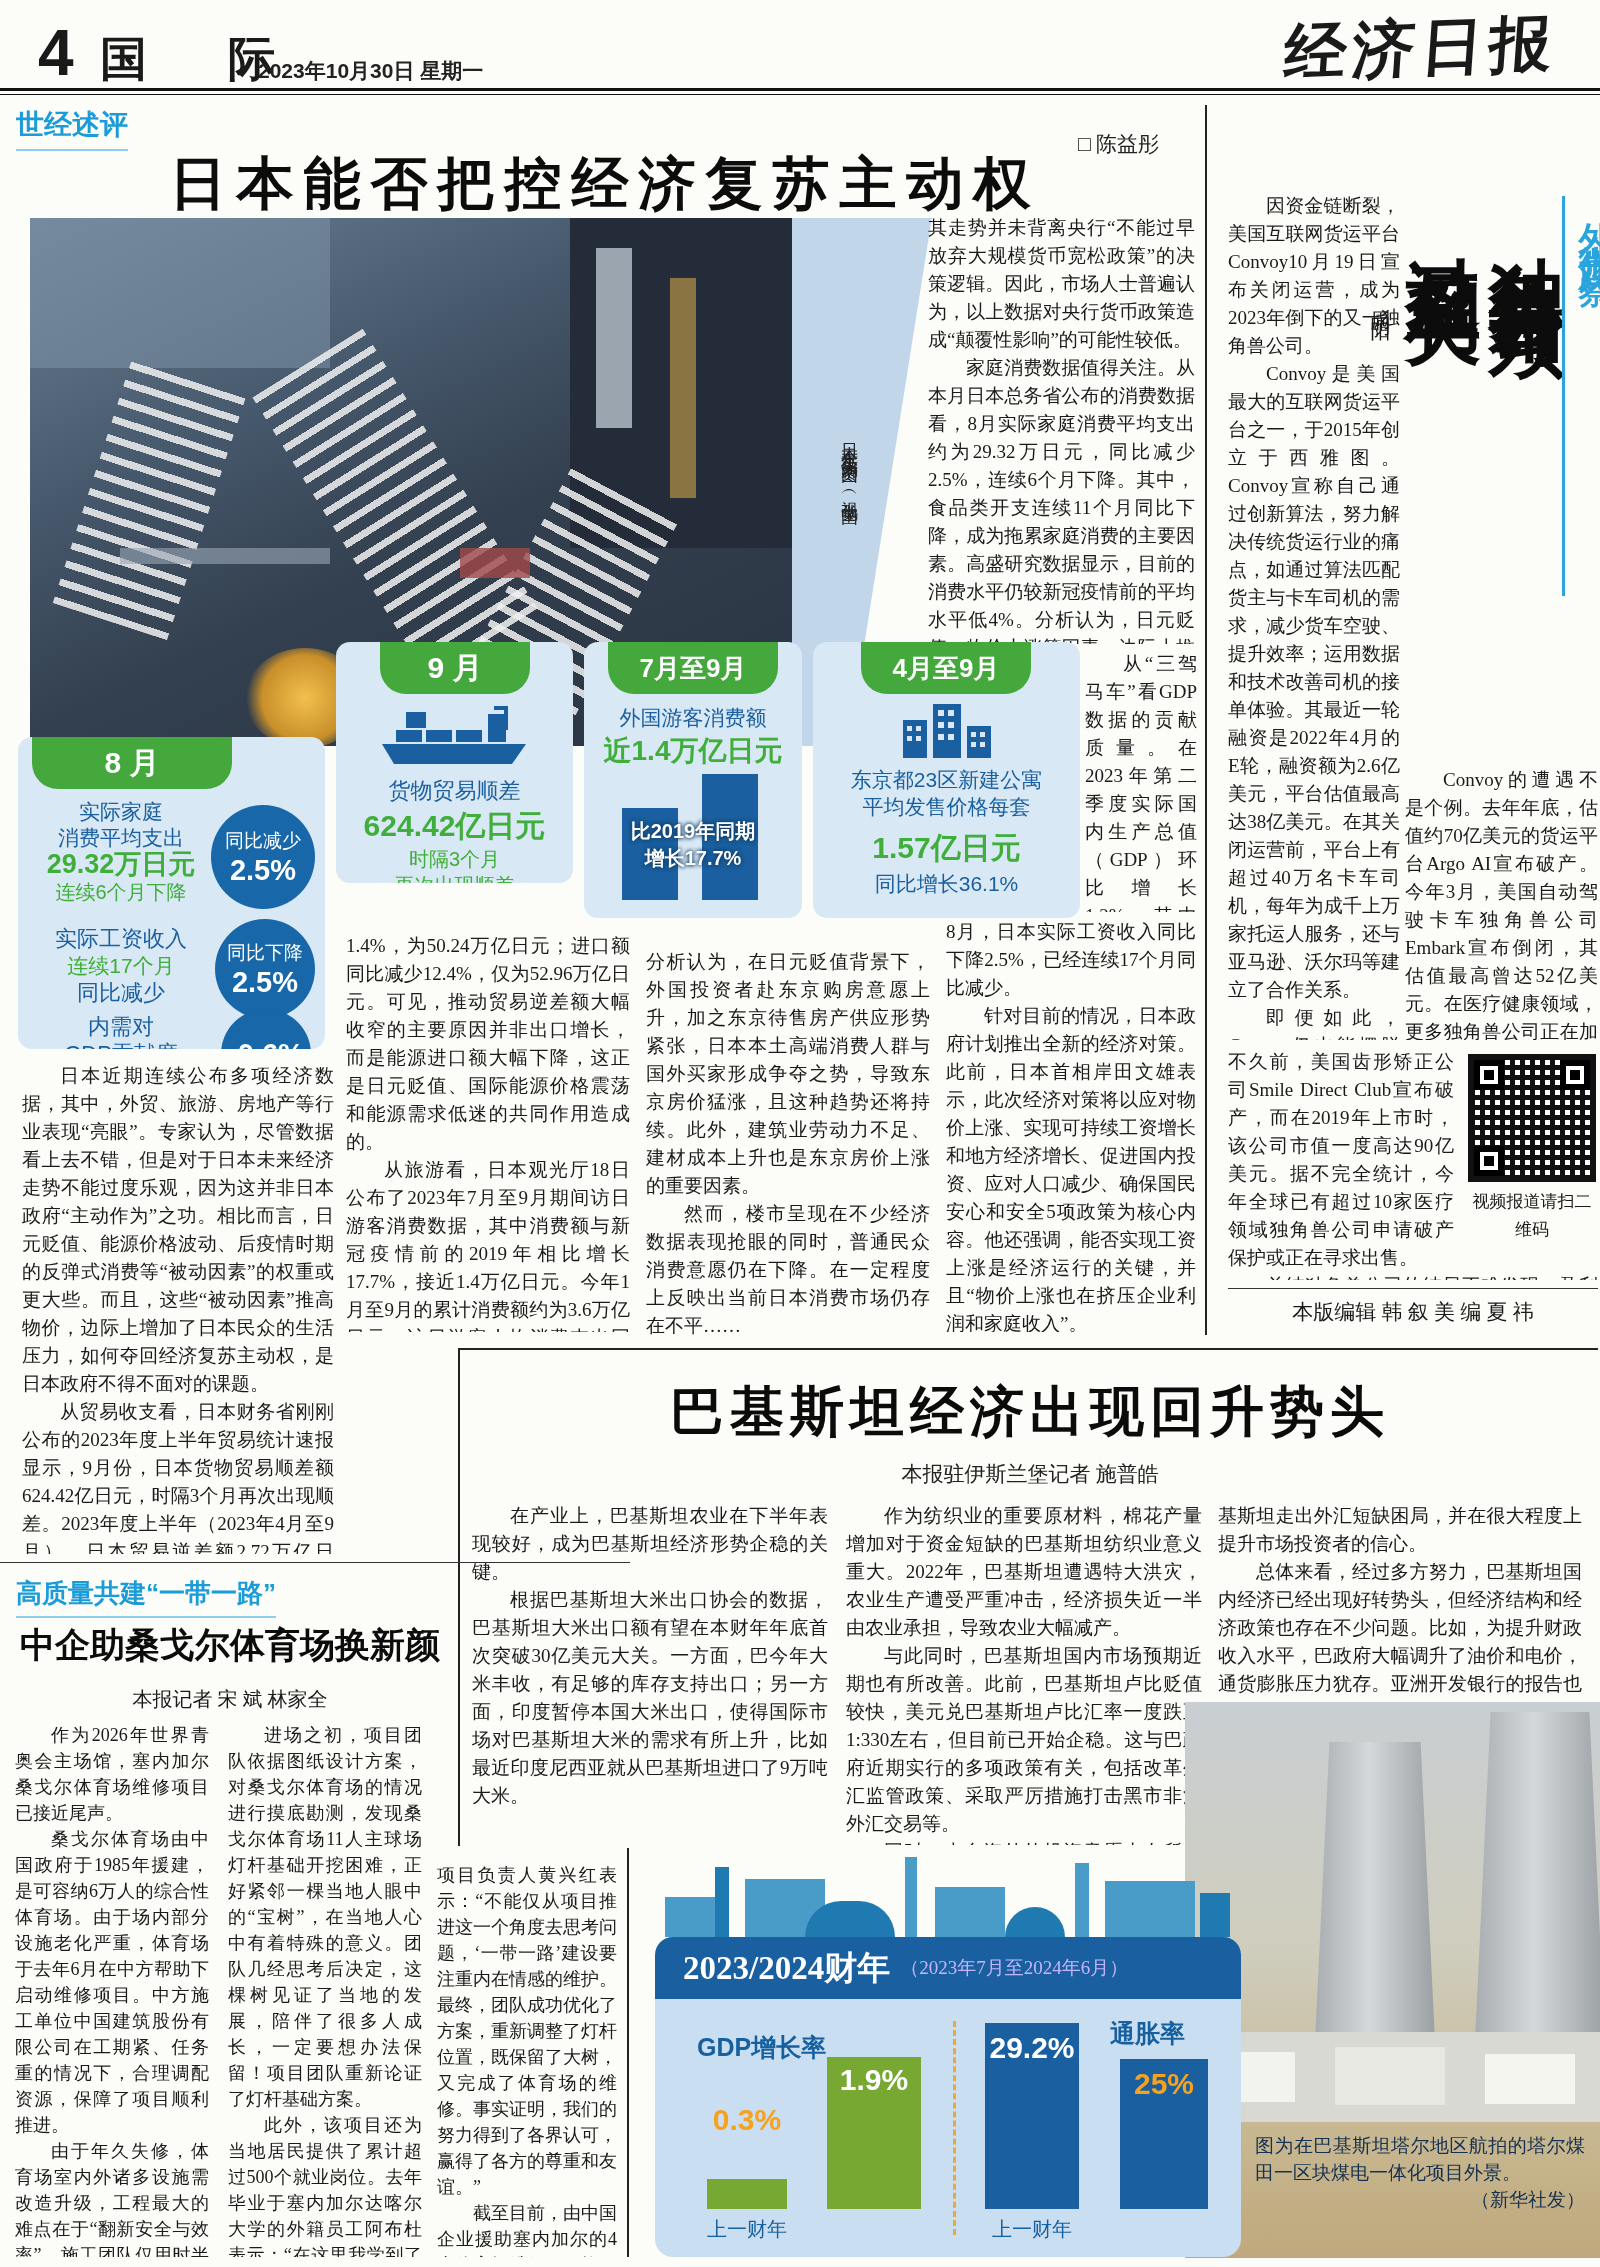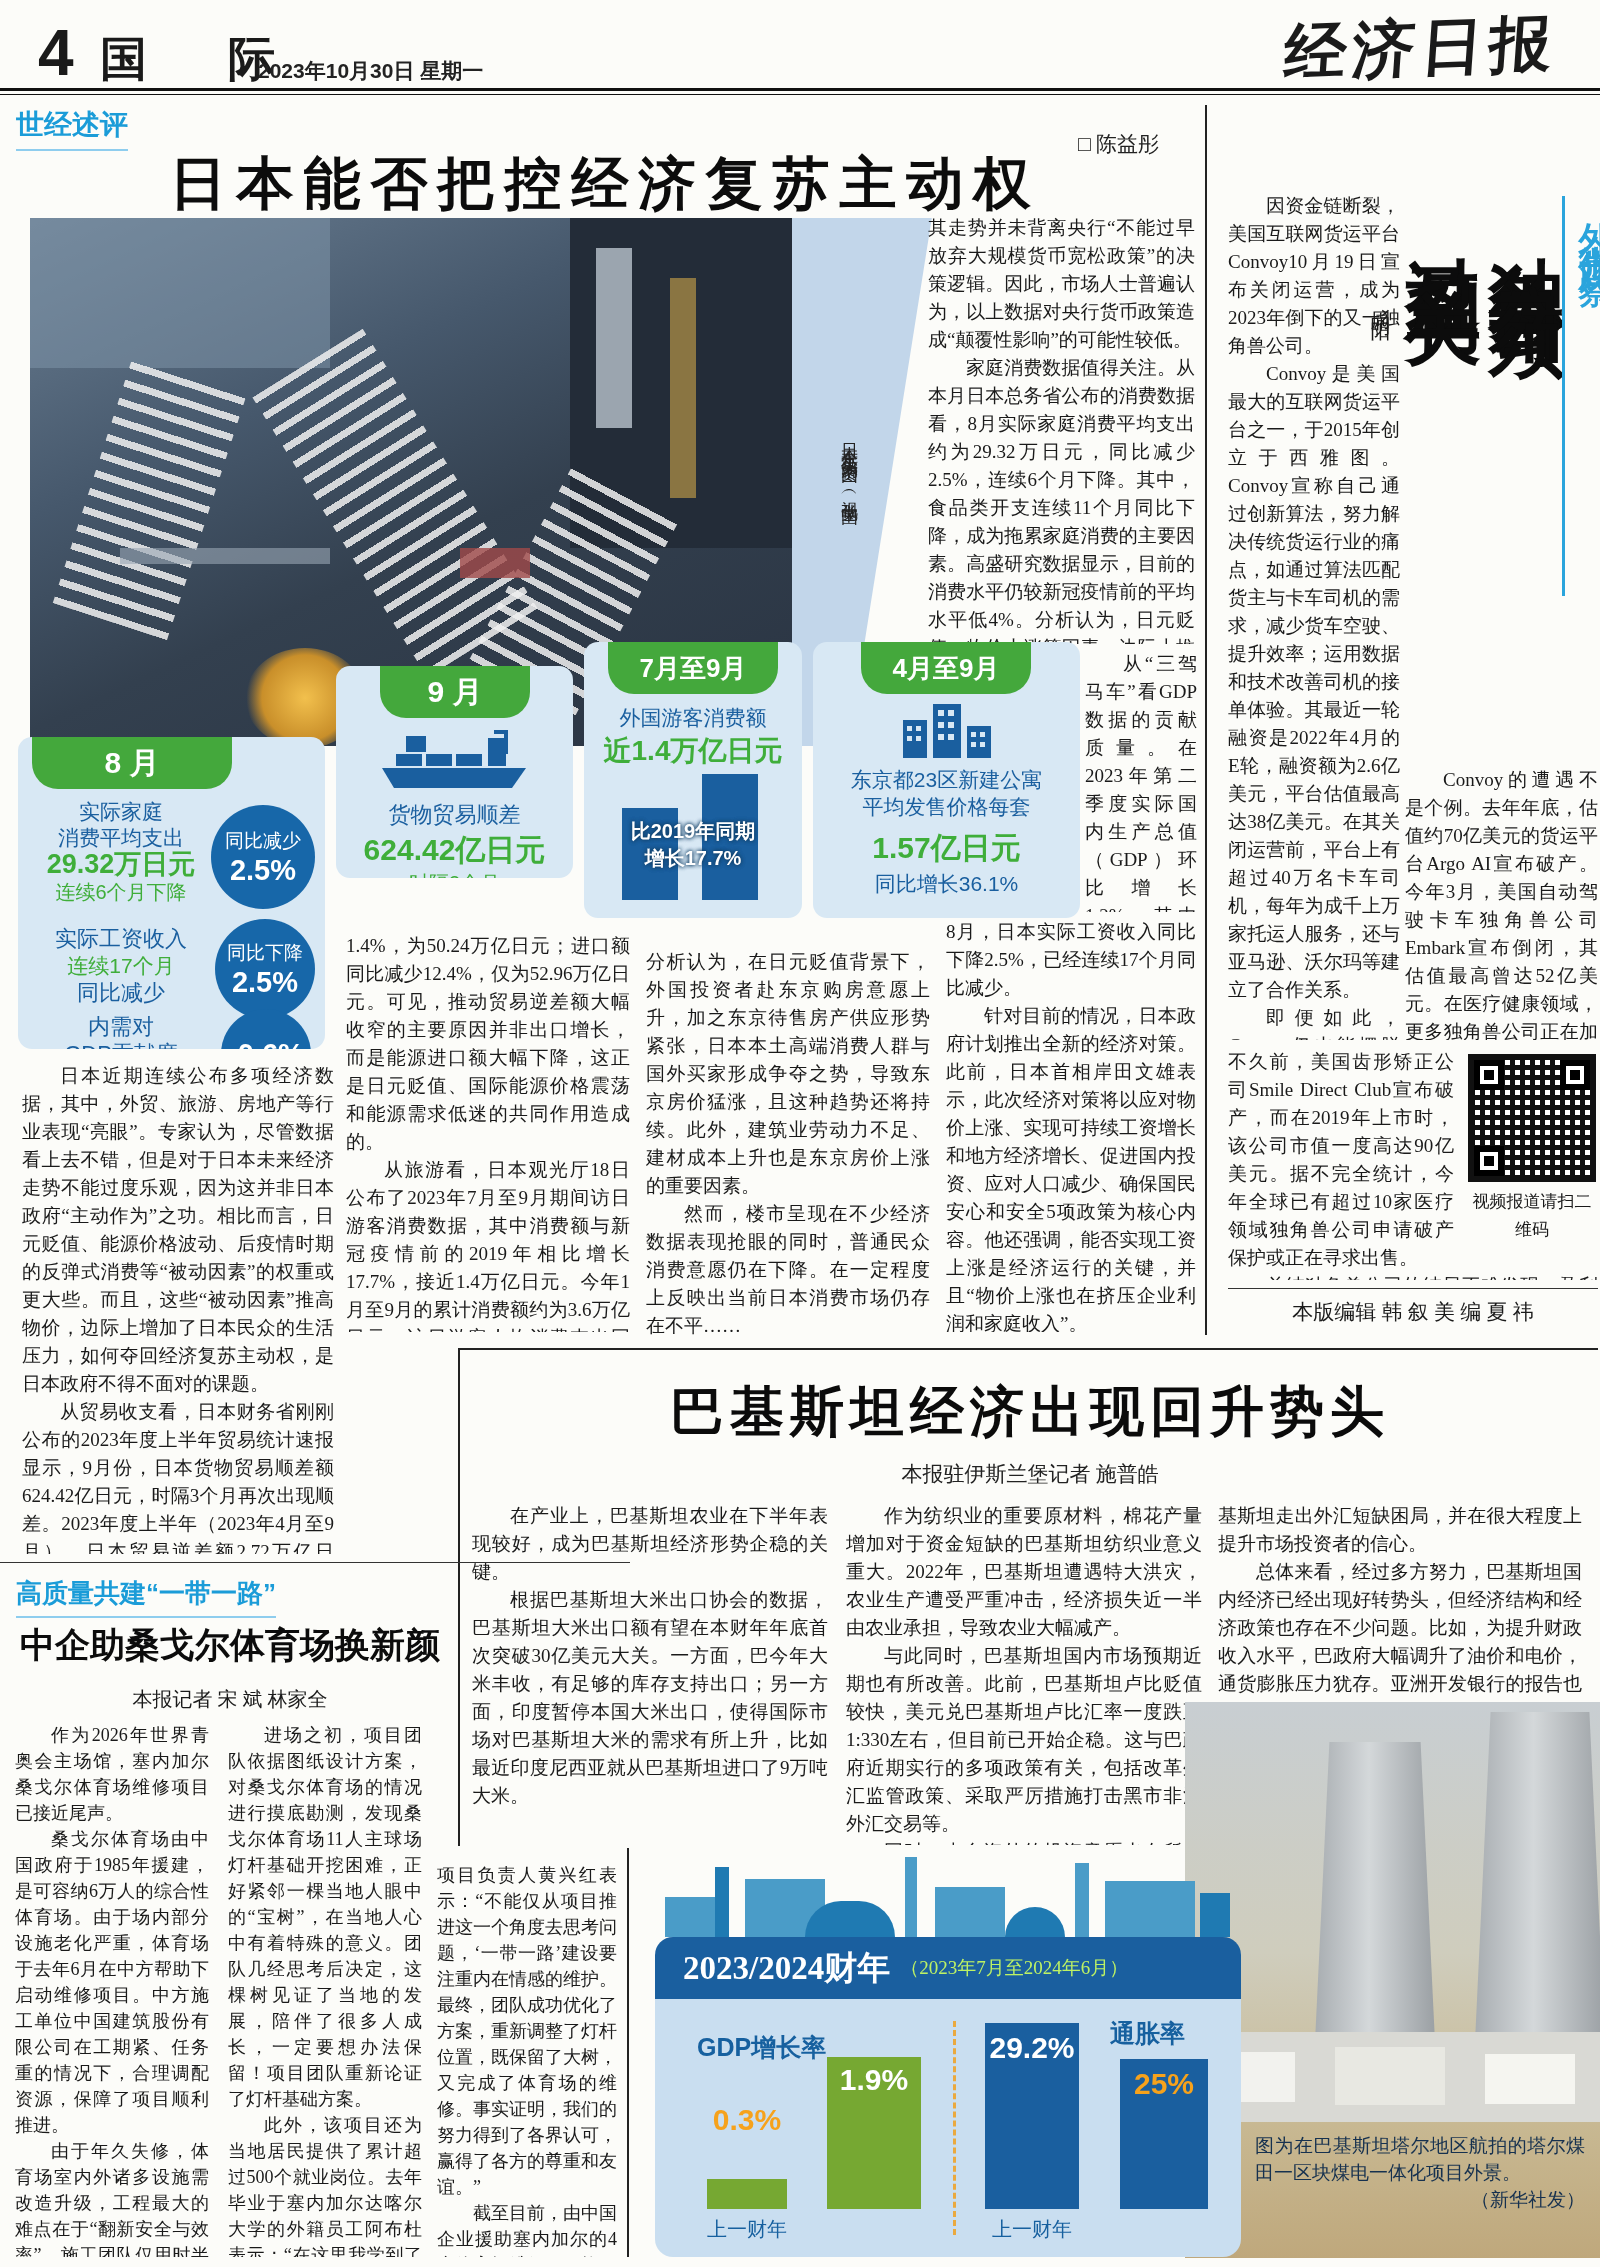--- a/index.html
+++ b/index.html
@@ -134,21 +134,21 @@
     </div>
     <div class="abs blue-t" style="left:18px;top:276px;width:170px;text-align:center;font-size:22px;line-height:27px;">
       <span>内需对</span><br>
       <span>GDP贡献度</span>
     </div>
     <div class="circle" style="right:14px;top:272px;width:90px;height:90px;">
       <div class="c2">-0.6%</div>
     </div>
   </div>
 
-  <div class="abs ibox" style="left:336px;top:666px;width:237px;height:212px;">
+  <div class="abs ibox" style="left:336px;top:642px;width:237px;height:241px;">
     <div class="pill" style="left:44px;width:150px;">9 月</div>
     <svg class="abs" style="left:40px;top:62px;" width="160" height="64" viewBox="0 0 160 64">
       <g fill="#1a5f9f">
         <path d="M6 40 L150 40 L136 60 L18 60 Z"></path>
         <rect x="20" y="26" width="26" height="12"></rect>
           <rect x="50" y="26" width="26" height="12"></rect>
           <rect x="80" y="26" width="26" height="12"></rect>
         <rect x="30" y="8" width="20" height="16"></rect>
           <rect x="112" y="10" width="18" height="28"></rect>
         <rect x="128" y="2" width="4" height="24"></rect>
@@ -294,21 +294,21 @@
       <div class="sk2" style="left:150px;bottom:0;width:90px;height:36px;border-radius:45px 45px 0 0;"></div>
       <div class="sk" style="left:250px;bottom:0;width:12px;height:80px;"></div>
       <div class="sk" style="left:280px;bottom:0;width:70px;height:50px;"></div>
       <div class="sk2" style="left:350px;bottom:0;width:60px;height:30px;border-radius:30px 30px 0 0;"></div>
       <div class="sk" style="left:420px;bottom:0;width:14px;height:74px;"></div>
       <div class="sk" style="left:450px;bottom:0;width:90px;height:56px;"></div>
       <div class="sk2" style="left:545px;bottom:0;width:30px;height:44px;"></div>
     </div>
     <div class="pchart-header" style="width:586px;height:62px;box-sizing:border-box;">
       <span style="font-family:Liberation Serif, serif;font-weight:bold;font-size:33px;">2023/2024财年</span>
-      <span style="font-size:19px;color:#bef264;margin-left:10px;">（2023年7月至2024年6月）</span>
+      <span style="font-size:19px;color:#c4b5fd;margin-left:10px;">（2023年7月至2024年6月）</span>
     </div>
     <div class="pchart-body" style="width:586px;height:258px;">
       <div class="chart-lab" style="left:42px;top:32px;">GDP增长率</div>
       <div class="abs val-or" style="left:52px;bottom:120px;width:80px;text-align:center;">0.3%</div>
       <div class="gbar" style="left:52px;bottom:48px;width:80px;height:30px;"></div>
       <div class="cat-lab" style="left:52px;bottom:14px;width:80px;text-align:center;">上一财年</div>
       <div class="gbar" style="left:172px;bottom:48px;width:94px;height:152px;">
         <div class="val-wh" style="text-align:center;margin-top:6px;">1.9%</div>
       </div>
       <div class="dash-div" style="left:298px;top:22px;height:214px;"></div>

